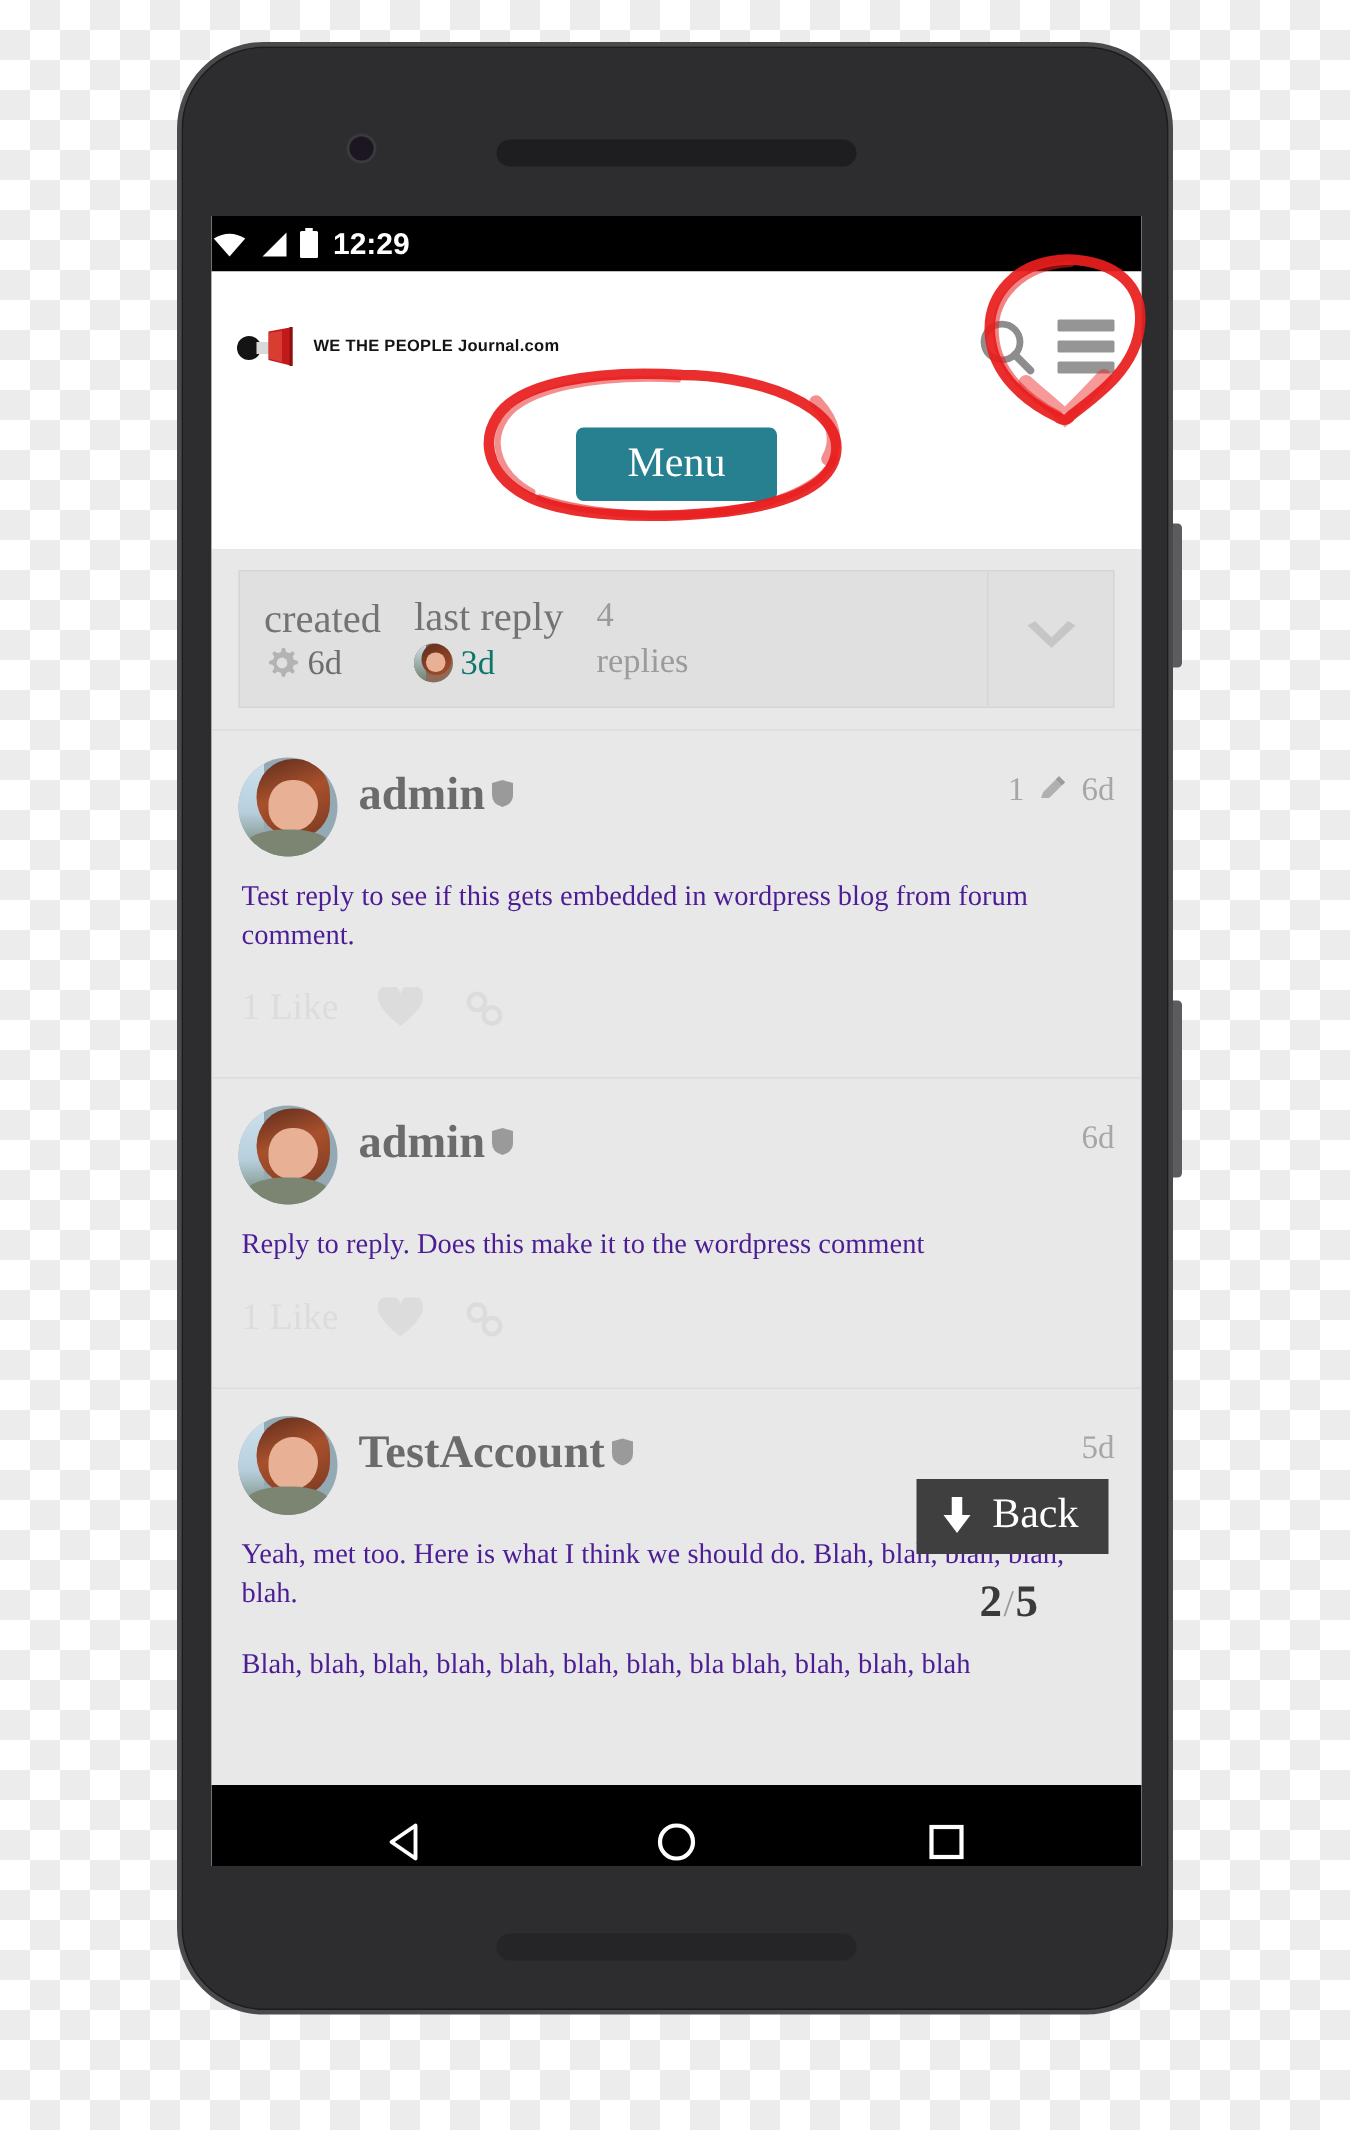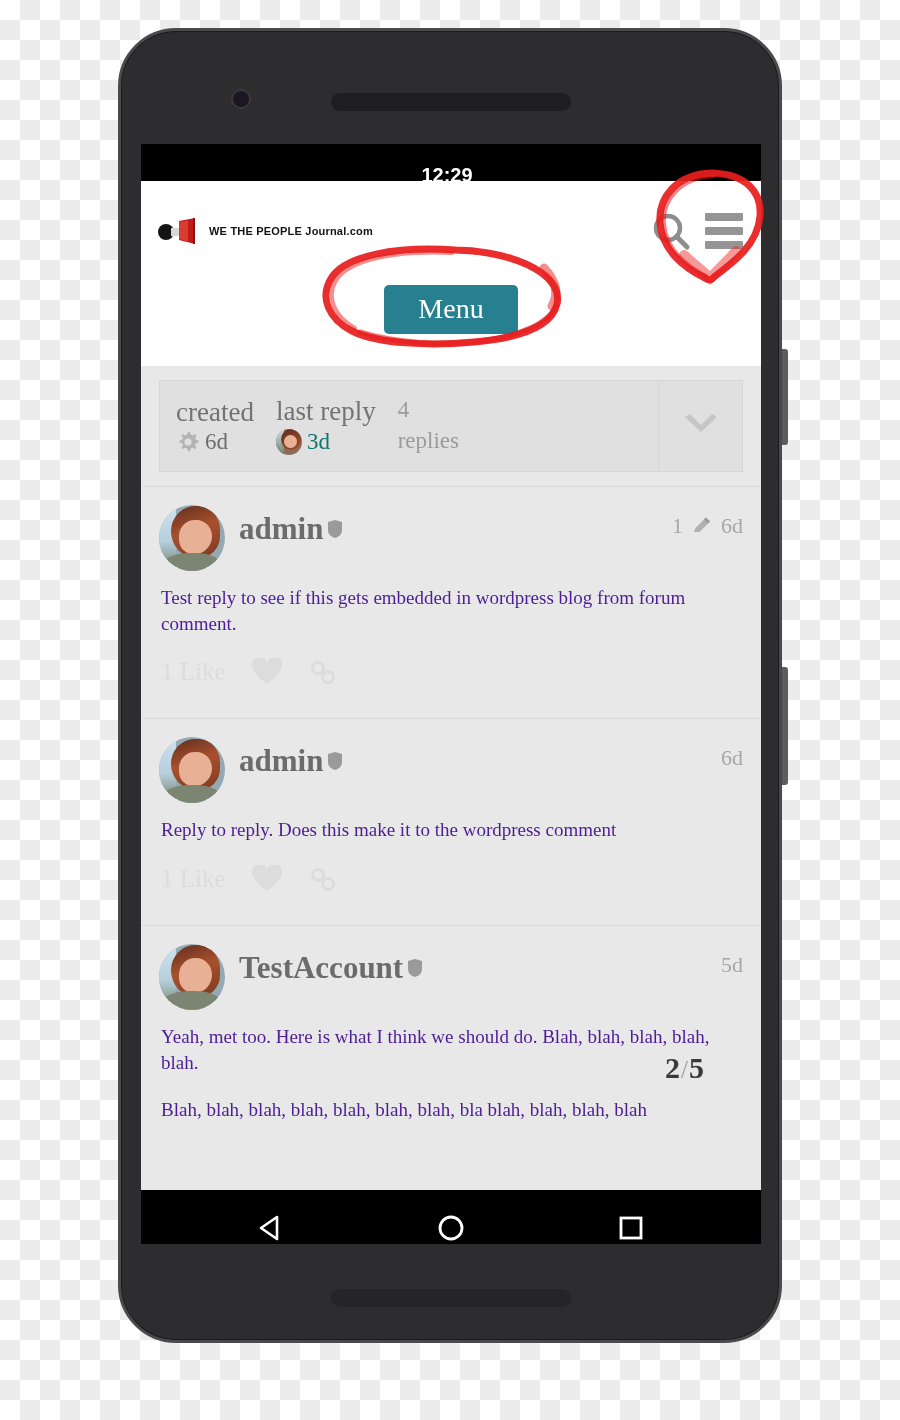--- a/index.html
+++ b/index.html
@@ -85,24 +85,23 @@
     background: #ffffff;
     overflow: hidden;
   }
 
   
   .status-bar {
     height: 37px;
     background: #000000;
     display: flex;
     align-items: center;
-    justify-content: space-between;
+    justify-content: flex-start;
     padding-right: 10px;
     gap: 7px;
-    flex-direction: column;
   }
   .sb-icon { display: block; }
   .status-time {
     color: #ffffff;
     font-size: 20px;
     font-weight: bold;
     letter-spacing: 0px;
     font-family: "Liberation Sans", sans-serif;
     line-height: 1;
     margin-left: 2px;
@@ -355,21 +354,21 @@
     gap: 12px;
     padding: 10px 20px 12px 16px;
     font-family: "Liberation Serif", serif;
     font-size: 28px;
     line-height: 1;
     cursor: pointer;
     z-index: 5;
   }
   .progress-indicator {
     position: absolute;
-    right: 56px;
+    right: 68px;
     top: 685px;
     font-family: "Liberation Serif", serif;
     font-size: 30px;
     color: #3a3a3a;
     z-index: 5;
     letter-spacing: 1px;
   }
   .progress-indicator .cur { font-weight: bold; }
   .progress-indicator .sep { color: #9a9a9a; font-size: 25px; }
   .progress-indicator .tot { font-weight: bold; }
@@ -591,20 +590,27 @@
           <span class="post-meta">
             <span>5d</span>
           </span>
         </div>
         <div class="post-body">
           <p>Yeah, met too. Here is what I think we should do. Blah, blah, blah, blah, blah.</p>
           <p>Blah, blah, blah, blah, blah, blah, blah, bla blah, blah, blah, blah</p>
         </div>
       </div>
 
+      <button class="back-btn">
+        <svg width="22" height="26" viewBox="0 0 22 26">
+          <rect x="7.5" y="1" width="7" height="14" fill="#ffffff"></rect>
+          <path d="M2 13 L20 13 L11 25 Z" fill="#ffffff"></path>
+        </svg>
+        <span>Back</span>
+      </button>
 
       <div class="progress-indicator">
         <span class="cur">2</span><span class="sep">/</span><span class="tot">5</span>
       </div>
     </div>
 
     <div class="nav-bar">
       <button class="nav-btn">
         <svg width="32" height="32" viewBox="0 0 32 32">
           <path d="M22 5 L6 16 L22 27 Z" fill="none" stroke="#ffffff" stroke-width="2.6" stroke-linejoin="round"></path>

